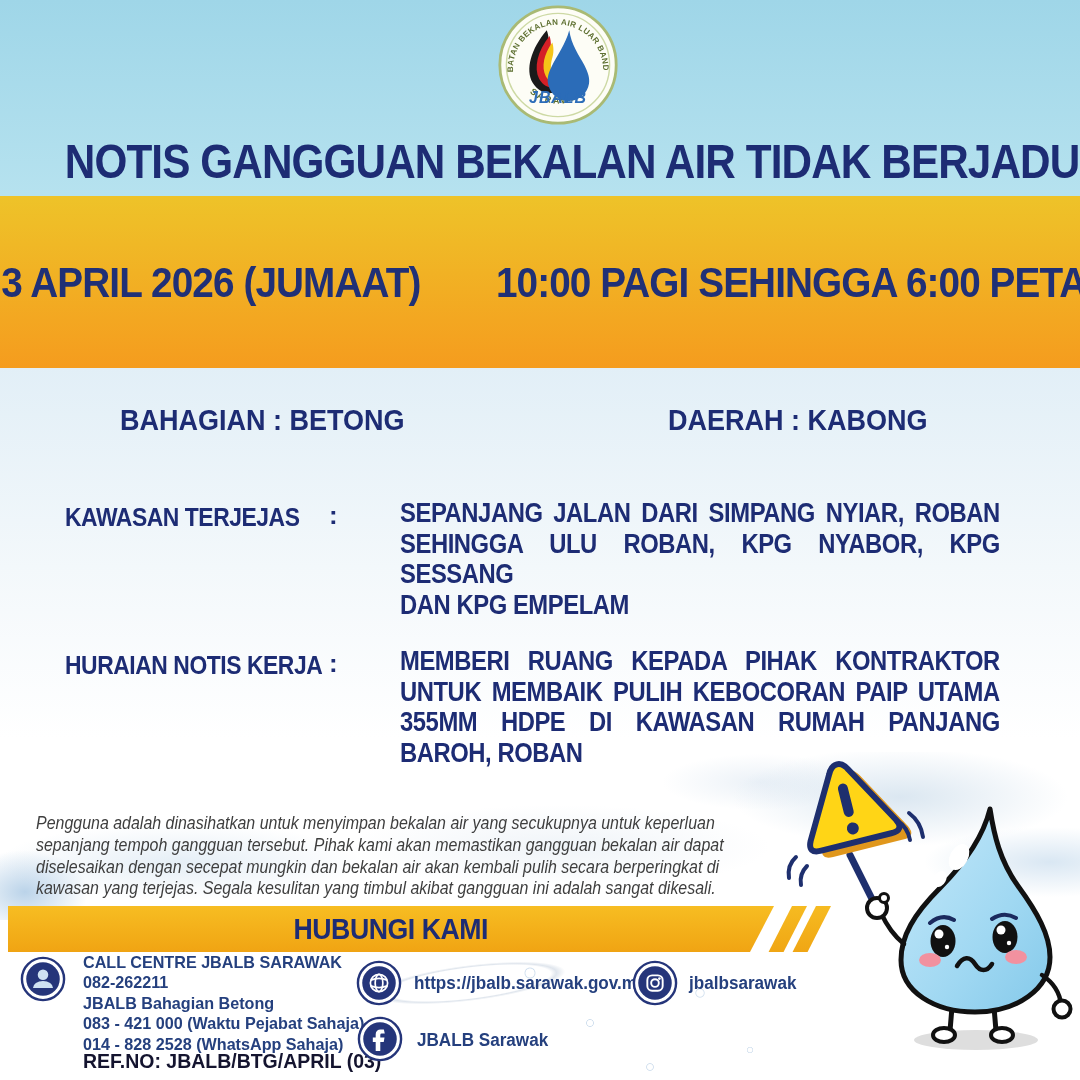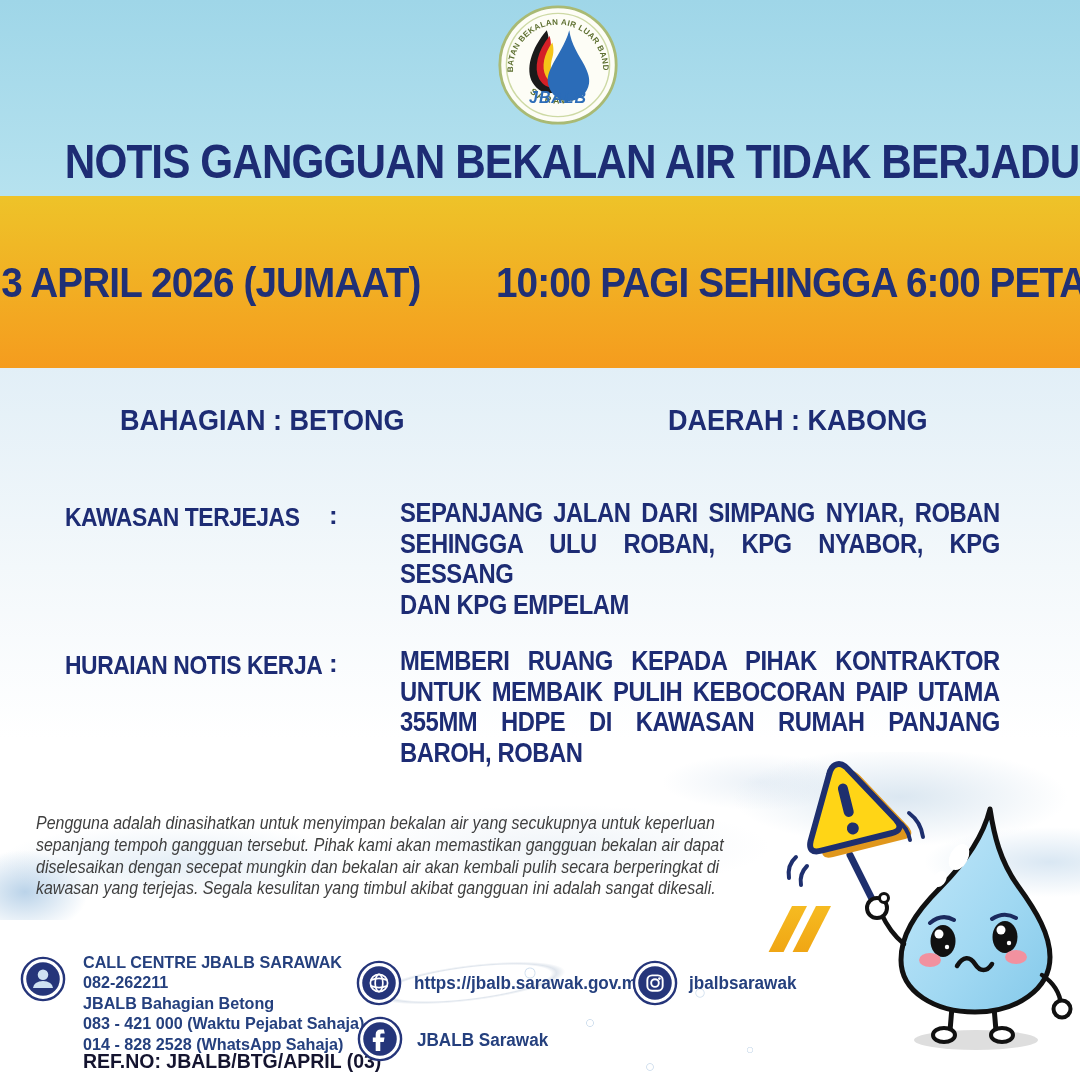--- a/index.html
+++ b/index.html
@@ -148,20 +148,23 @@
     </div>
 
   <div class="splash"></div>
   <div class="advisory">
       <div>Pengguna adalah dinasihatkan untuk menyimpan bekalan air yang secukupnya untuk keperluan</div>
       <div>sepanjang tempoh gangguan tersebut. Pihak kami akan memastikan gangguan bekalan air dapat</div>
       <div>diselesaikan dengan secepat mungkin dan bekalan air akan kembali pulih secara berperingkat di</div>
       <div>kawasan yang terjejas. Segala kesulitan yang timbul akibat gangguan ini adalah sangat dikesali.</div>
     </div>
 
+  <div class="bar">
+    <span>HUBUNGI KAMI</span>
+  </div>
   <div class="stripe s1"></div>
   <div class="stripe s2"></div>
 
   <div class="swirl"></div>
   <div class="bubbles"></div>
 
   <svg class="icon ic-call" viewBox="0 0 48 48">
     <circle cx="24" cy="24" r="22" fill="#ffffff" stroke="#25357a" stroke-width="2.5"></circle>
     <circle cx="24" cy="24" r="17.5" fill="#25357a"></circle>
     <circle cx="24" cy="19.5" r="5.5" fill="#cfe2f2"></circle>

